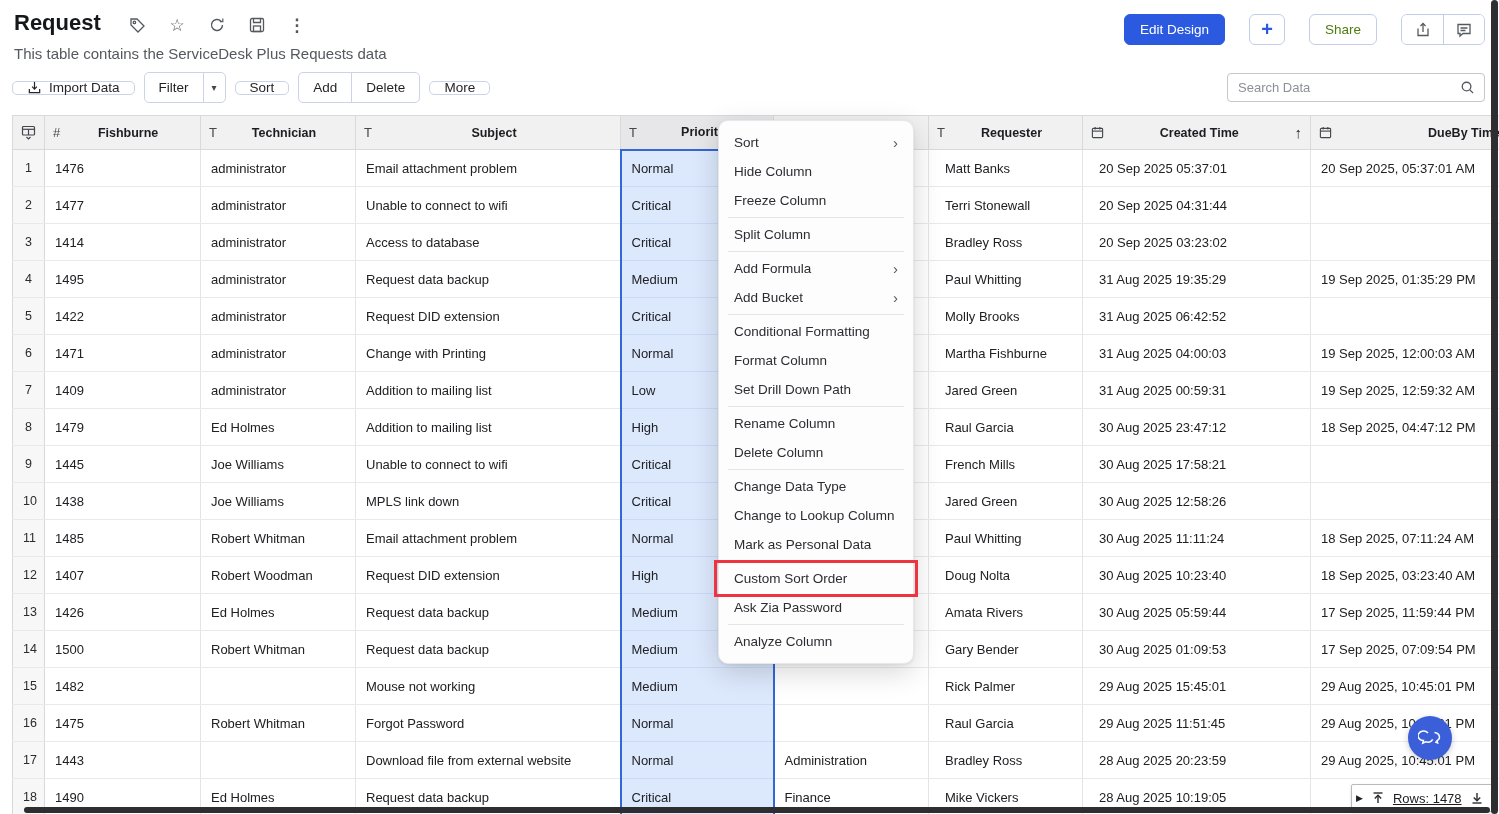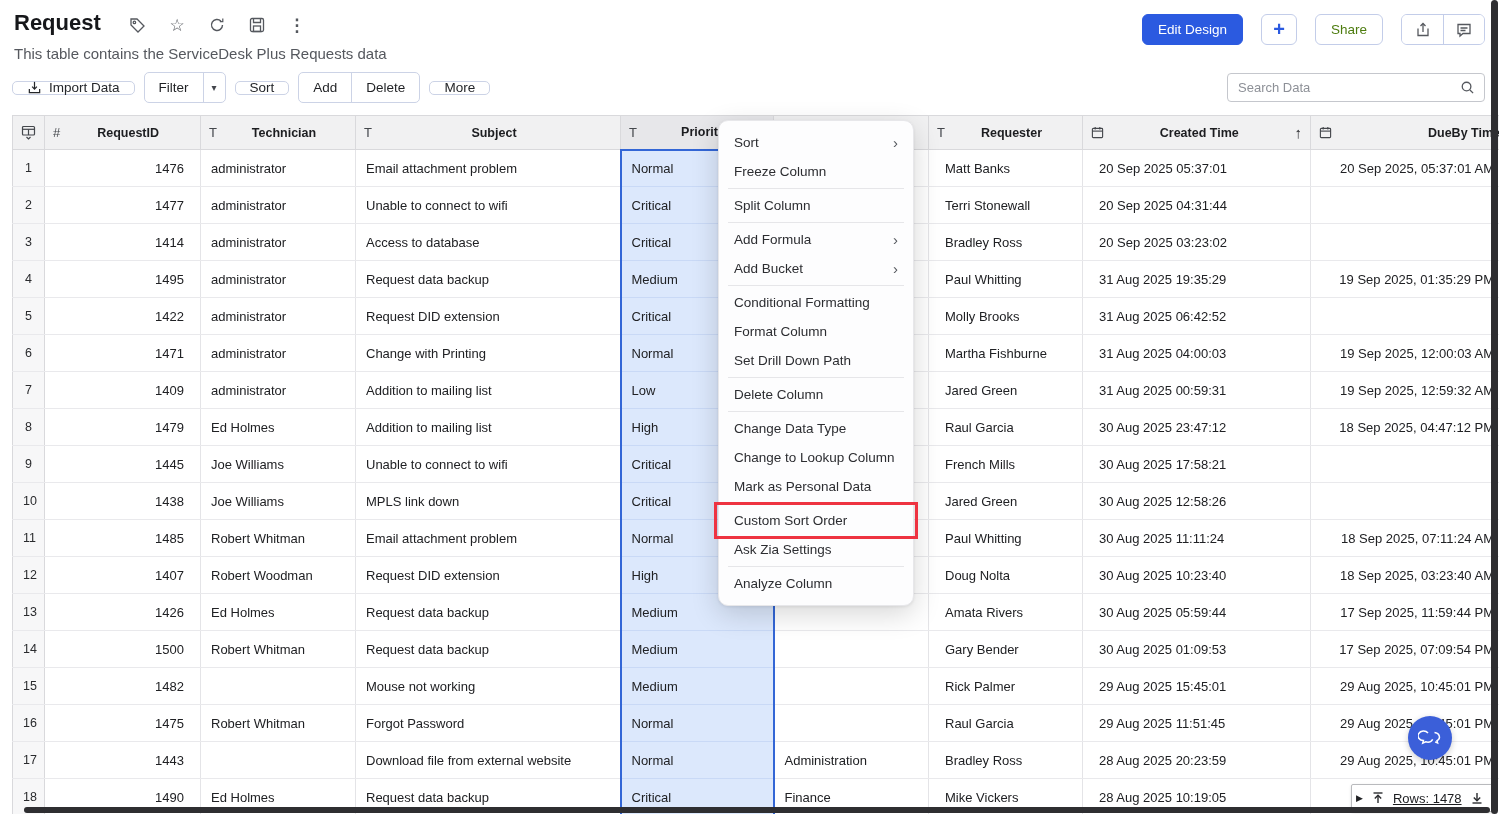--- a/index.html
+++ b/index.html
@@ -7,21 +7,21 @@
   body {
     position:relative; overflow:hidden; background:#ffffff;
     font-family:"Liberation Sans", sans-serif; color:#1f2023;
   }
   
   .app-header { position:absolute; left:0; top:0; width:100%; height:64px; background:#fff; }
   .page-title { position:absolute; left:14px; top:10px; font-size:22px; font-weight:bold; color:#16171a; }
   .title-icons { position:absolute; left:128px; top:16px; display:flex; gap:22px; align-items:center; color:#55585e; }
   .title-icons .ic { width:18px; height:18px; display:inline-flex; align-items:center; justify-content:center; font-size:17px; cursor:pointer; }
   .subtitle { position:absolute; left:14px; top:45px; font-size:15px; color:#55585e; }
-  .header-actions { position:absolute; right:14px; top:14px; display:flex; gap:18px; align-items:center; }
+  .header-actions { position:absolute; right:14px; top:14px; display:flex; gap:24px; align-items:center; }
   .btn { height:31px; display:inline-flex; align-items:center; justify-content:center; padding:0 15px;
          border:1px solid #c3cde9; border-radius:6px; background:#fff; font-size:13.5px; color:#4d7c0f; cursor:pointer; }
   .btn-primary { background:#2b5ae0; border-color:#2b5ae0; color:#fff; }
   .btn-plus { width:36px; padding:0; color:#2b5ae0; font-size:20px; font-weight:bold; }
   .icon-group { display:flex; border:1px solid #c3cde9; border-radius:6px; overflow:hidden; height:31px; }
   .icon-group .seg { width:41px; display:flex; align-items:center; justify-content:center; cursor:pointer; background:#fff; }
   .icon-group .seg + .seg { border-left:1px solid #c3cde9; }
   
   .toolbar { position:absolute; left:12px; top:72px; display:flex; gap:9px; align-items:center; }
   .tbtn { height:14px; display:inline-flex; align-items:center; gap:7px; padding:0 14px;
@@ -42,21 +42,21 @@
   th { height:34px; background:#f1f1f2; border:1px solid #d9d9dc; border-left:none;
        font-size:12.5px; font-weight:bold; color:#1c1d20; padding:0; }
   th:first-child { border-left:1px solid #d9d9dc; }
   th .th-inner { display:flex; align-items:center; height:100%; padding:0 8px; gap:4px; }
   th .th-label { flex:1; text-align:center; overflow:hidden; white-space:nowrap; }
   th.sel-col { background:#e7e7ea; }
   th.right-label .th-label { text-align:right; padding-right:2px; }
   td { height:37px; border-right:1px solid #e4e4e7; border-bottom:1px solid #e9e9ec;
        font-size:13px; color:#202124; padding:0 10px; white-space:nowrap; overflow:hidden; background:#fff; }
   td.rownum { background:#f7f7f8; text-align:center; color:#2a2b2e; border-right:1px solid #d9d9dc; border-left:1px solid #d9d9dc; font-size:12.5px; }
-  td.al-right { text-align:right; padding-right:16px; }
+  td.al-right { text-align:left; padding-right:16px; }
   td.al-left { text-align:left; }
   td.pad-lg { padding-left:16px; }
   td.sel { background:#dce8fc; border-left:2px solid #3366d6; border-right:2px solid #3366d6; border-bottom:1px solid #c9d9f6; }
   tr.first td.sel { border-top:2px solid #3366d6; }
   
   .ctx-menu { position:absolute; left:718px; top:120px; width:196px; z-index:10;
               background:#fdfdfe; border:1px solid #e7e7ea; border-radius:10px; padding:7px 0;
               box-shadow:0 8px 28px rgba(0,0,0,0.16), 0 1px 3px rgba(0,0,0,0.08); }
   .ctx-item { position:relative; height:29px; display:flex; align-items:center; padding:0 15px;
               font-size:13.5px; color:#2c2d31; cursor:pointer; }
@@ -188,21 +188,21 @@
                   <line x1="7.5" y1="4.3" x2="7.5" y2="10"></line>
                   <path d="M5.5 12 L7.5 14 L9.5 12" fill="none"></path>
                 </svg>
               </span>
               <span class="th-label"></span>
             </div>
           </th>
           <th>
             <div class="th-inner">
               <span class="icon-svg" style="color: rgb(68, 71, 76); font-weight: normal; font-size: 13px;">#</span>
-              <span class="th-label">RequestID</span>
+              <span class="th-label">Fishburne</span>
             </div>
           </th>
           <th>
             <div class="th-inner">
               <span class="icon-svg" style="color: rgb(68, 71, 76); font-weight: normal; font-size: 13px;">T</span>
               <span class="th-label">Technician</span>
             </div>
           </th>
           <th>
             <div class="th-inner">
@@ -458,20 +458,23 @@
       </tbody>
   </table>
 </div>
 
 <div class="ctx-menu" id="ctx-menu">
     <div class="ctx-item">
       <span>Sort</span>
       <span class="sub-arrow">›</span>
     </div>
     <div class="ctx-item">
+      <span>Hide Column</span>
+    </div>
+    <div class="ctx-item">
       <span>Freeze Column</span>
     </div>
     <div class="ctx-divider"></div>
     <div class="ctx-item">
       <span>Split Column</span>
     </div>
     <div class="ctx-divider"></div>
     <div class="ctx-item">
       <span>Add Formula</span>
       <span class="sub-arrow">›</span>
@@ -485,39 +488,42 @@
       <span>Conditional Formatting</span>
     </div>
     <div class="ctx-item">
       <span>Format Column</span>
     </div>
     <div class="ctx-item">
       <span>Set Drill Down Path</span>
     </div>
     <div class="ctx-divider"></div>
     <div class="ctx-item">
+      <span>Rename Column</span>
+    </div>
+    <div class="ctx-item">
       <span>Delete Column</span>
     </div>
     <div class="ctx-divider"></div>
     <div class="ctx-item">
       <span>Change Data Type</span>
     </div>
     <div class="ctx-item">
       <span>Change to Lookup Column</span>
     </div>
     <div class="ctx-item">
       <span>Mark as Personal Data</span>
     </div>
     <div class="ctx-divider"></div>
     <div class="ctx-item">
       <span>Custom Sort Order</span>
       <div class="red-box"></div>
     </div>
     <div class="ctx-item">
-      <span>Ask Zia Settings</span>
+      <span>Ask Zia Password</span>
     </div>
     <div class="ctx-divider"></div>
     <div class="ctx-item">
       <span>Analyze Column</span>
     </div>
   </div>
 
 <div class="rows-panel">
   <span class="tab-arrow">▶</span>
   <span class="icon-svg">

